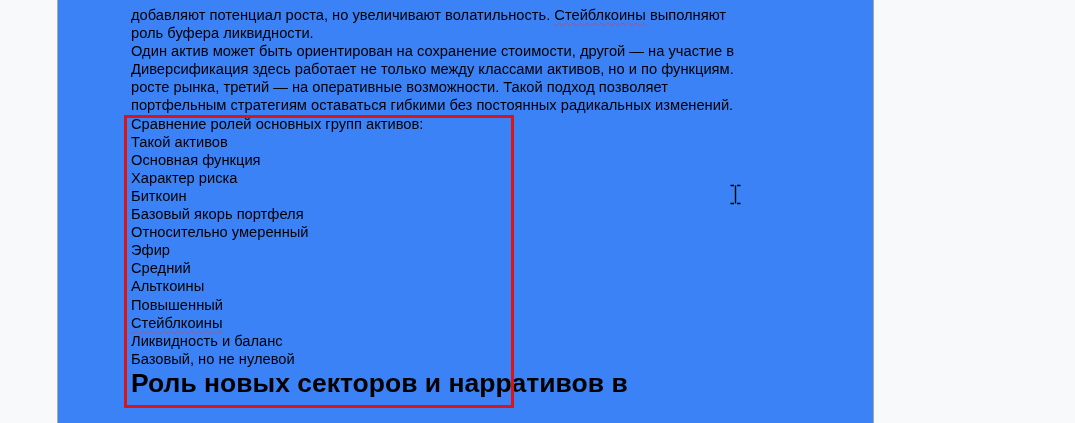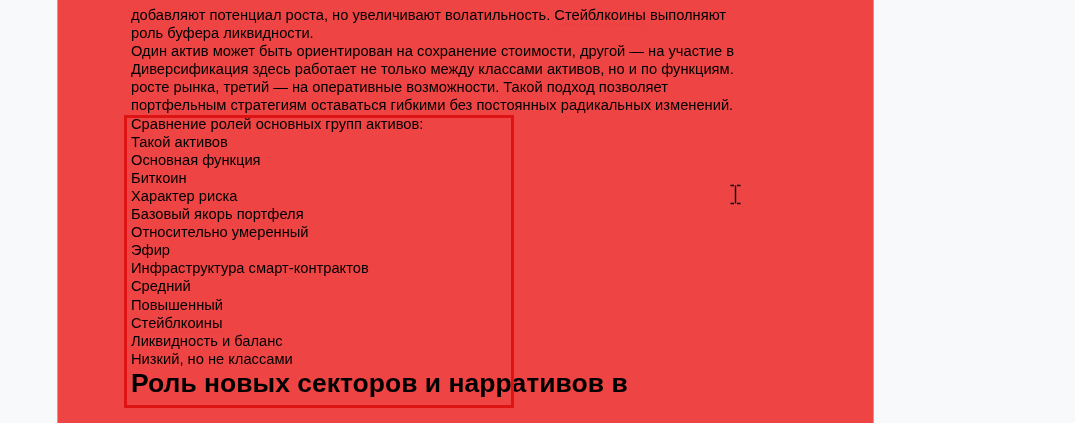--- a/index.html
+++ b/index.html
@@ -10,21 +10,21 @@
     font-family: "Liberation Sans", "DejaVu Sans", sans-serif;
   }
   .canvas {
     position: relative;
     width: 1075px; height: 423px;
   }
   .page {
     position: absolute;
     left: 57px; top: 0;
     width: 817px; height: 423px;
-    background: #ef4444;
+    background: #3b82f6;
     border-left: 1px solid #a6a9ac;
     border-right: 1px solid #a6a9ac;
   }
   .content {
     position: absolute;
     left: 73px; top: 6px;
     width: 700px;
     font-size: 14.7px;
     line-height: 18.1px;
     color: #000000;
@@ -80,31 +80,31 @@
           <div class="line">Один актив может быть ориентирован на сохранение стоимости, другой — на участие в</div>
           <div class="line">Диверсификация здесь работает не только между классами активов, но и по функциям.</div>
           <div class="line">росте рынка, третий — на оперативные возможности. Такой подход позволяет</div>
           <div class="line">портфельным стратегиям оставаться гибкими без постоянных радикальных изменений.</div>
         </div>
 
       <div>
           <div class="line">Сравнение ролей основных групп активов:</div>
           <div class="line">Такой активов</div>
           <div class="line">Основная функция</div>
+          <div class="line">Характер риска</div>
           <div class="line">Биткоин</div>
-          <div class="line">Характер риска</div>
           <div class="line">Базовый якорь портфеля</div>
           <div class="line">Относительно умеренный</div>
           <div class="line">Эфир</div>
-          <div class="line">Инфраструктура смарт-контрактов</div>
           <div class="line">Средний</div>
+          <div class="line">Альткоины</div>
           <div class="line">Повышенный</div>
           <div class="line"><span class="misspell">Стейблкоины</span></div>
           <div class="line">Ликвидность и баланс</div>
-          <div class="line">Низкий, но не классами</div>
+          <div class="line">Базовый, но не нулевой</div>
         </div>
 
       <div class="heading">Роль новых секторов и нарративов в</div>
     </div>
 
     <div class="annotation-box"></div>
   </div>
 
   <svg class="ibeam-cursor" width="13" height="21" viewBox="0 0 13 21">
     <g stroke="#000000" stroke-width="1.4" fill="none">

